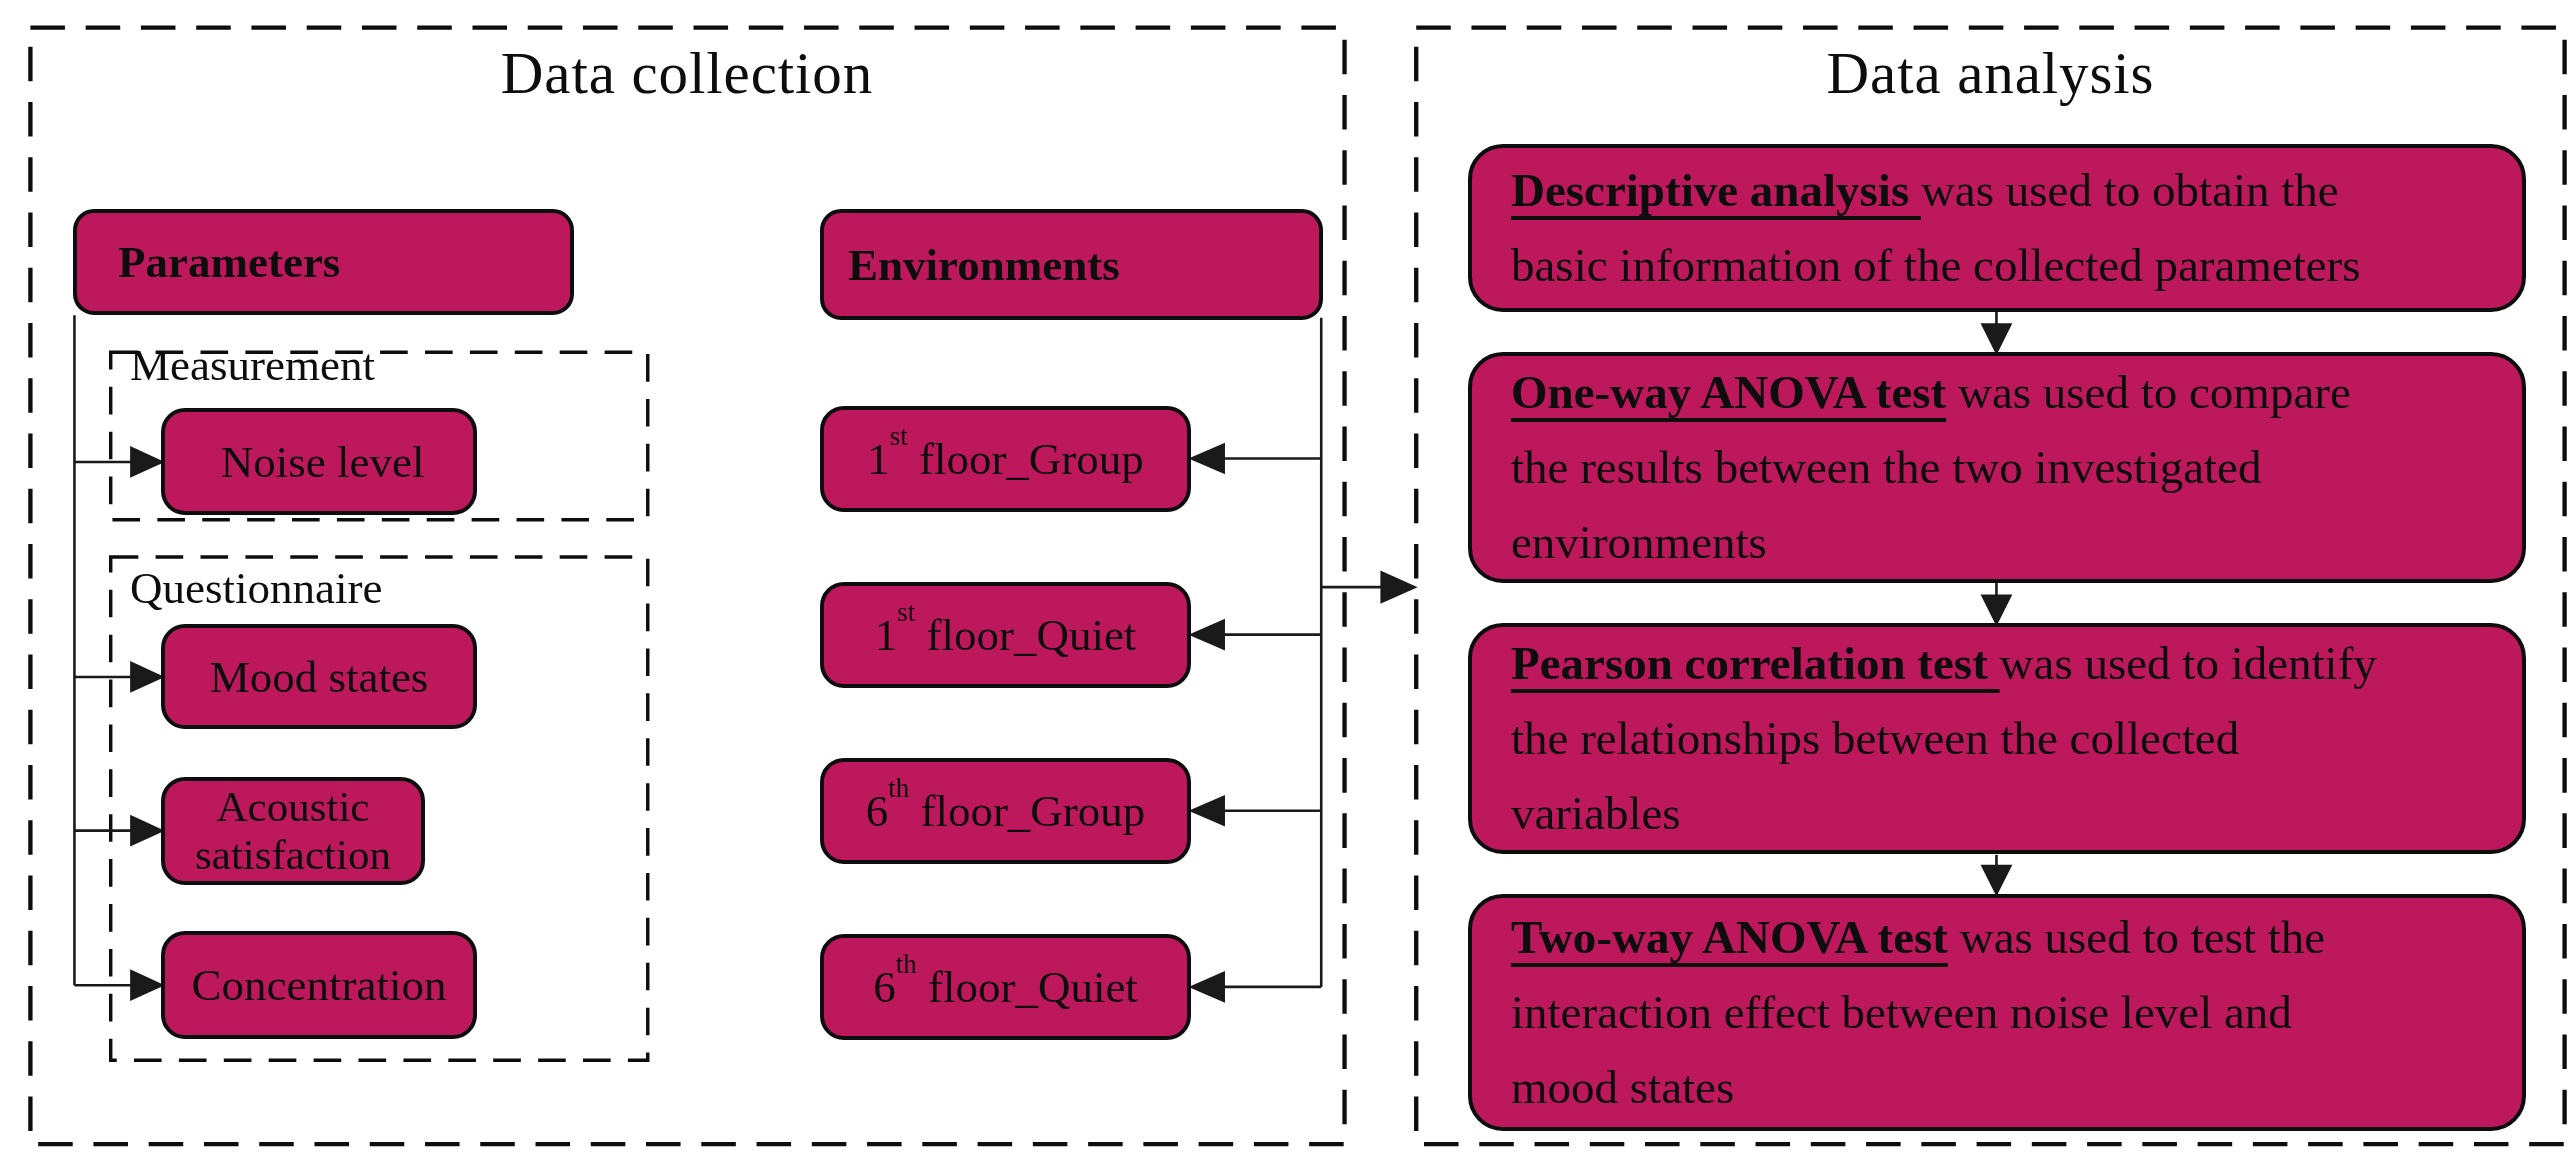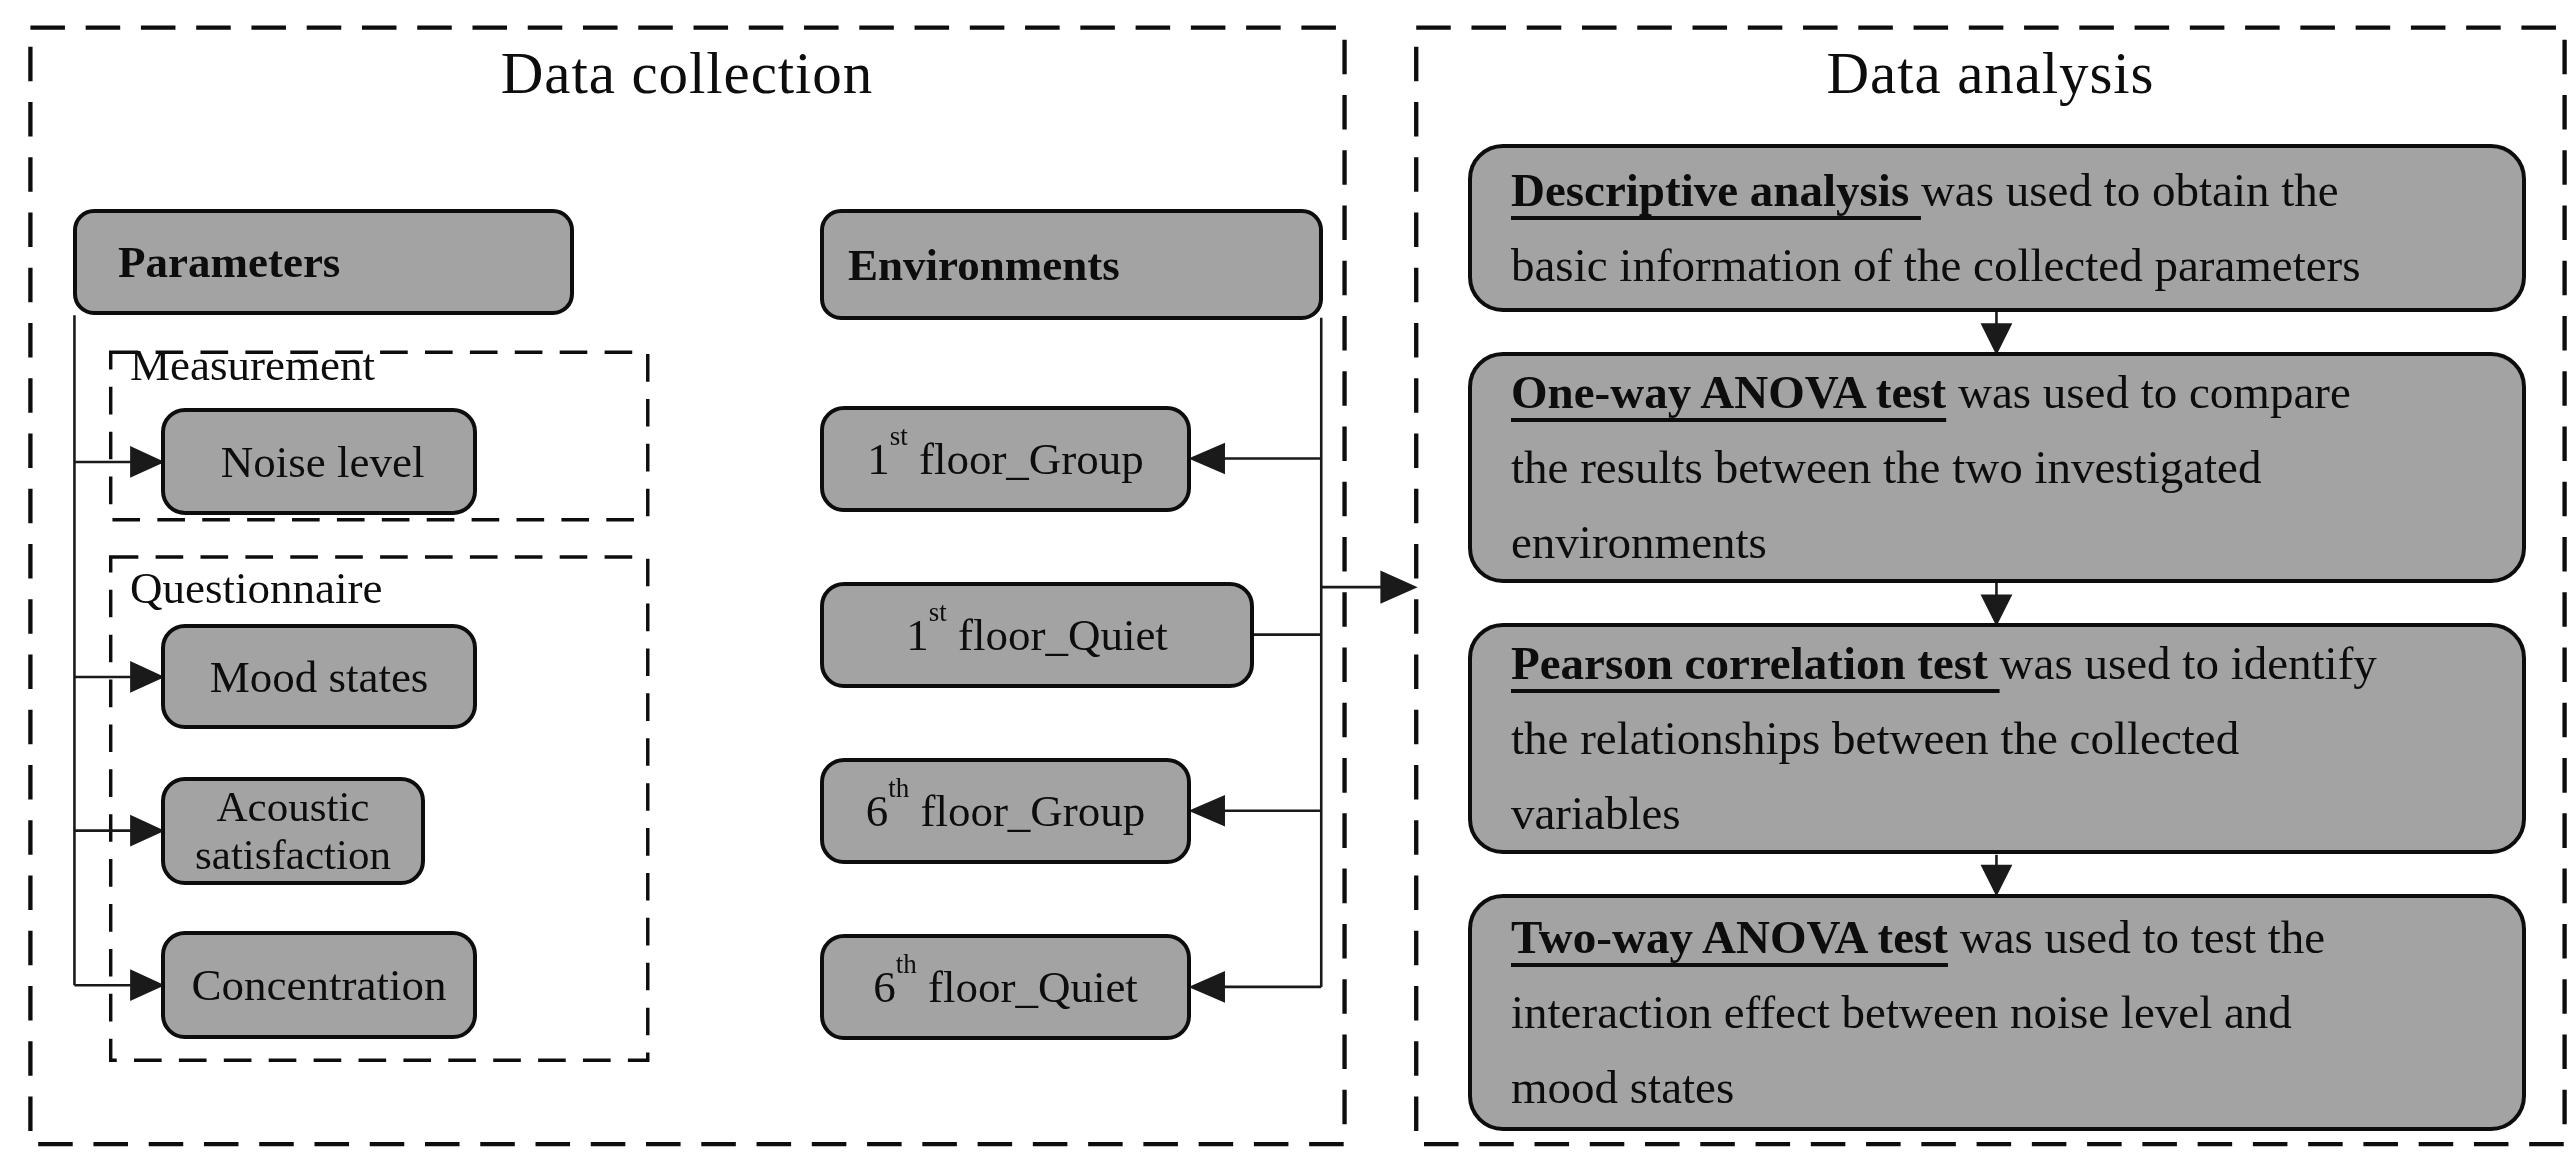--- a/index.html
+++ b/index.html
@@ -4,21 +4,21 @@
 <style>
   html,body{margin:0;padding:0;background:#ffffff;}
   body{
     width:2576px;height:1176px;position:relative;overflow:hidden;
     font-family:"Liberation Serif","DejaVu Serif",serif;color:#0d0d0d;
   }
   *{box-sizing:border-box;}
   .abs{position:absolute;}
   .title{font-size:59px;text-align:center;letter-spacing:0.9px;}
   .sbox{ 
-    position:absolute;border:4.3px solid #0d0d0d;border-radius:24px;background:#a3a3a3;
+    position:absolute;border:4.3px solid #0d0d0d;border-radius:24px;background:#be185d;
     display:flex;align-items:center;
   }
   .hdr{font-weight:bold;font-size:45px;padding-left:41px;border-radius:21px;}
   .hdr.env{padding-left:24px;}
   .item{justify-content:center;text-align:center;font-size:45px;line-height:50px;padding:0 8.6px;}
   .dlabel{position:absolute;font-size:45px;line-height:50px;}
   .abox{border-radius:35px;padding:0 39px;font-size:47px;line-height:75px;}
   .abox .atext{margin:0;}
   .hl{font-weight:bold;text-decoration:underline;text-decoration-thickness:4.3px;text-underline-offset:9.5px;}
   sup.ord{font-size:0.6em;position:relative;top:-0.5em;line-height:0;}
@@ -94,21 +94,21 @@
   <span>Concentration</span>
 </div>
 
 <div class="sbox hdr env" style="left:820px;top:209px;width:503px;height:111px;">
   <span>Environments</span>
 </div>
 
 <div class="sbox item" style="left:820px;top:406px;width:371px;height:106px;">
   <span><span>1</span><sup class="ord">st</sup><span> floor_Group</span></span>
 </div>
-<div class="sbox item" style="left:820px;top:582px;width:434px;height:106px;">
+<div class="sbox item" style="left:820px;top:582px;width:371px;height:106px;">
   <span><span>1</span><sup class="ord">st</sup><span> floor_Quiet</span></span>
 </div>
 <div class="sbox item" style="left:820px;top:758px;width:371px;height:106px;">
   <span><span>6</span><sup class="ord">th</sup><span> floor_Group</span></span>
 </div>
 <div class="sbox item" style="left:820px;top:934px;width:371px;height:106px;">
   <span><span>6</span><sup class="ord">th</sup><span> floor_Quiet</span></span>
 </div>
 
 <div class="sbox abox" style="left:1468px;top:144px;width:1058px;height:168px;">

